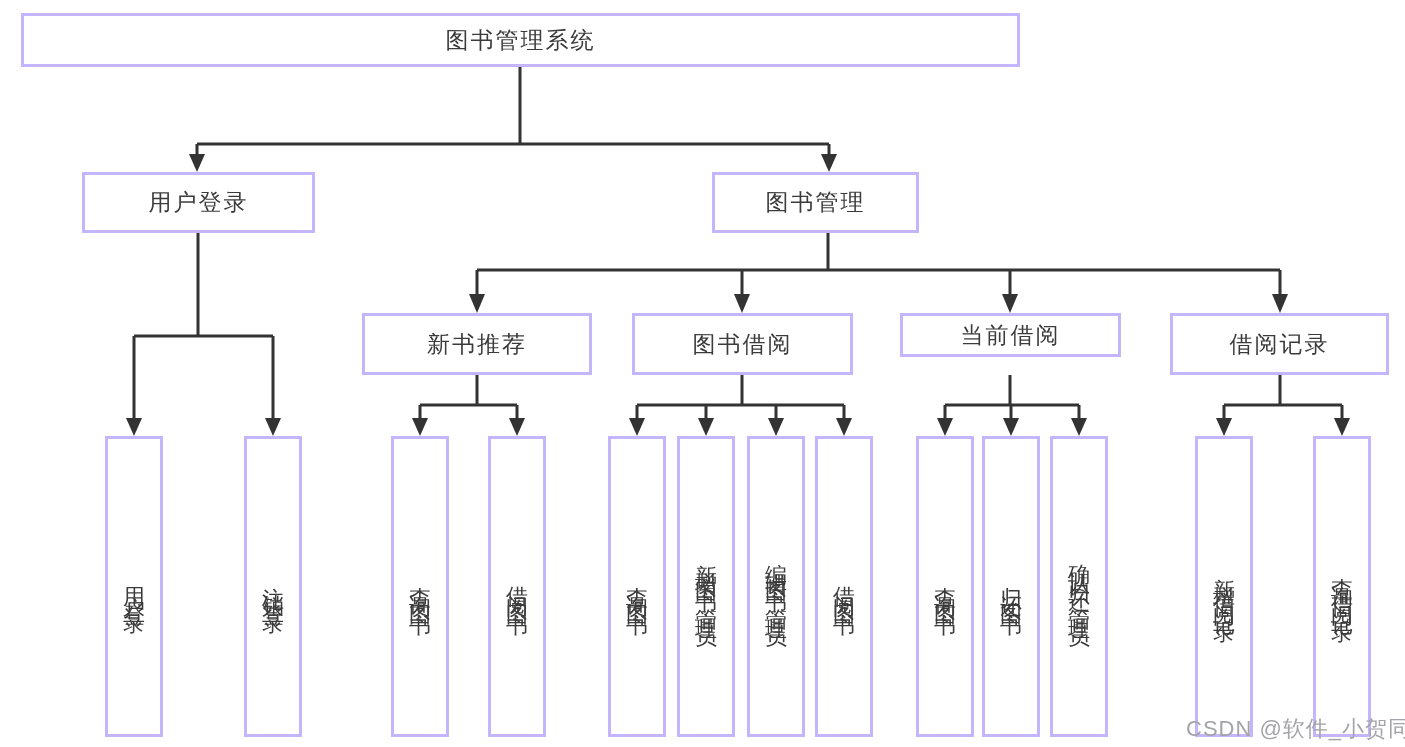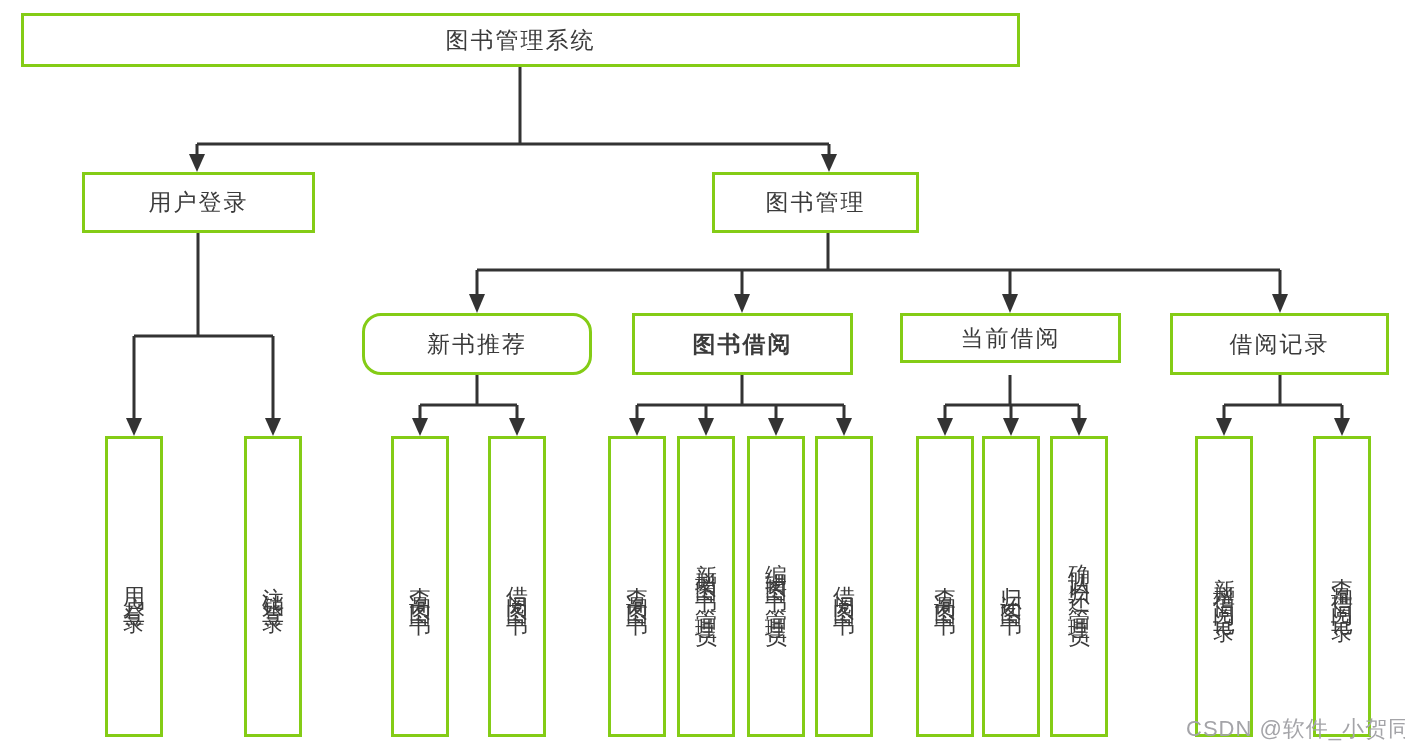--- a/index.html
+++ b/index.html
@@ -12,21 +12,21 @@
     overflow: hidden;
   }
   .connector-layer {
     position: absolute;
     left: 0; top: 0;
     width: 1405px; height: 747px;
   }
   .node {
     position: absolute;
     box-sizing: border-box;
-    border: 3px solid #84cc16;
+    border: 3px solid #c4b5fd;
     background: #ffffff;
     display: flex;
     align-items: center;
     justify-content: center;
   }
   .hlabel {
     font-size: 23px;
     color: #3b3b3b;
     letter-spacing: 2px;
     white-space: nowrap;
@@ -103,27 +103,27 @@
     <span class="hlabel">图书管理系统</span>
   </div>
 
   <div class="node" style="left:82px; top:172px; width:233px; height:61px;">
     <span class="hlabel">用户登录</span>
   </div>
   <div class="node" style="left:712px; top:172px; width:207px; height:61px;">
     <span class="hlabel">图书管理</span>
   </div>
 
-  <div class="node" style="left:362px; top:313px; width:230px; height:62px;border-radius:19px;">
+  <div class="node" style="left:362px; top:313px; width:230px; height:62px;">
     <span class="hlabel">新书推荐</span>
   </div>
-  <div class="node" style="left:632px; top:313px; width:221px; height:62px;font-weight:bold;">
+  <div class="node" style="left:632px; top:313px; width:221px; height:62px;">
     <span class="hlabel">图书借阅</span>
   </div>
-  <div class="node" style="left:900px; top:313px; width:221px; height:50px;">
+  <div class="node" style="left:900px; top:313px; width:221px; height:44px;">
     <span class="hlabel">当前借阅</span>
   </div>
   <div class="node" style="left:1170px; top:313px; width:219px; height:62px;">
     <span class="hlabel">借阅记录</span>
   </div>
 
   <div class="node vbox" style="left:105px;">
     <span class="vlabel">用户登录</span>
   </div>
   <div class="node vbox" style="left:244px;">

